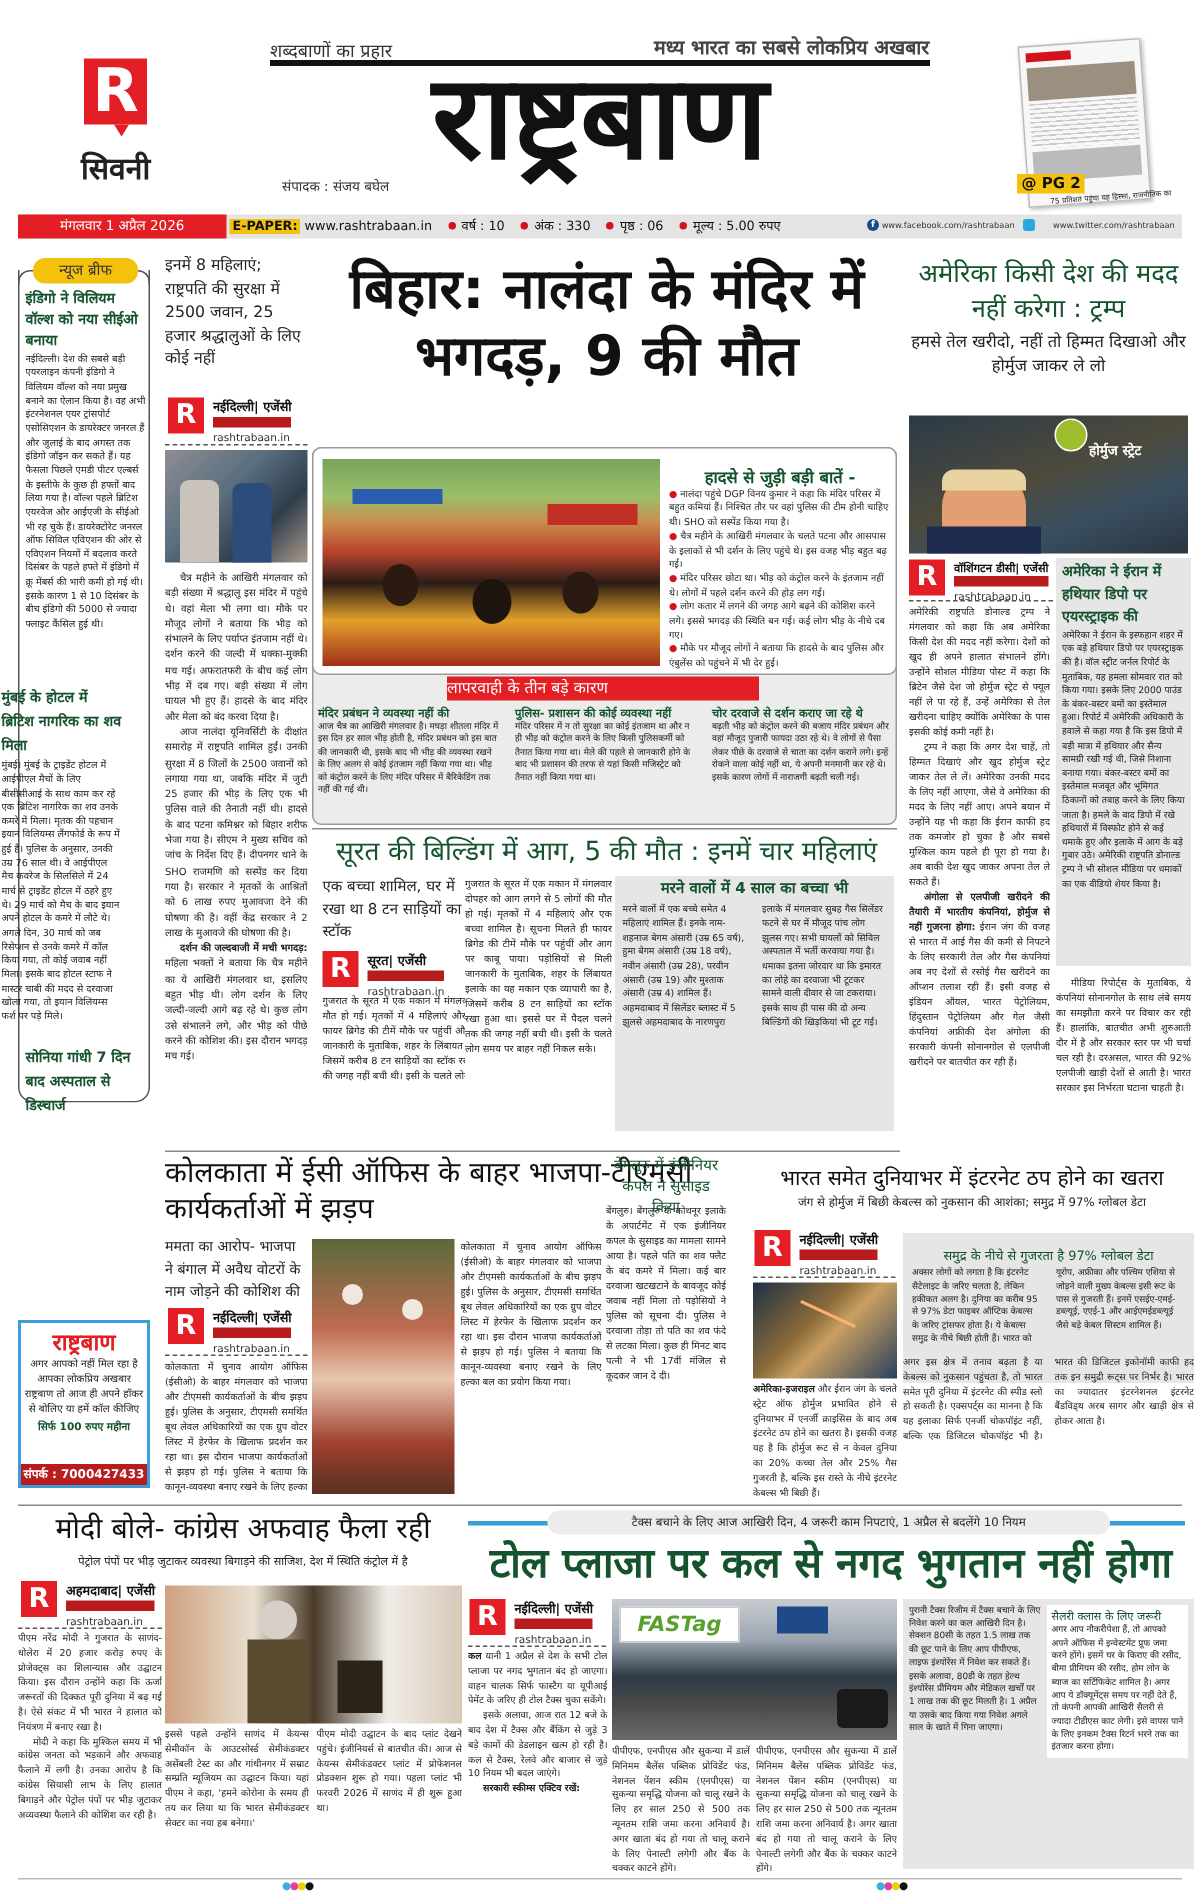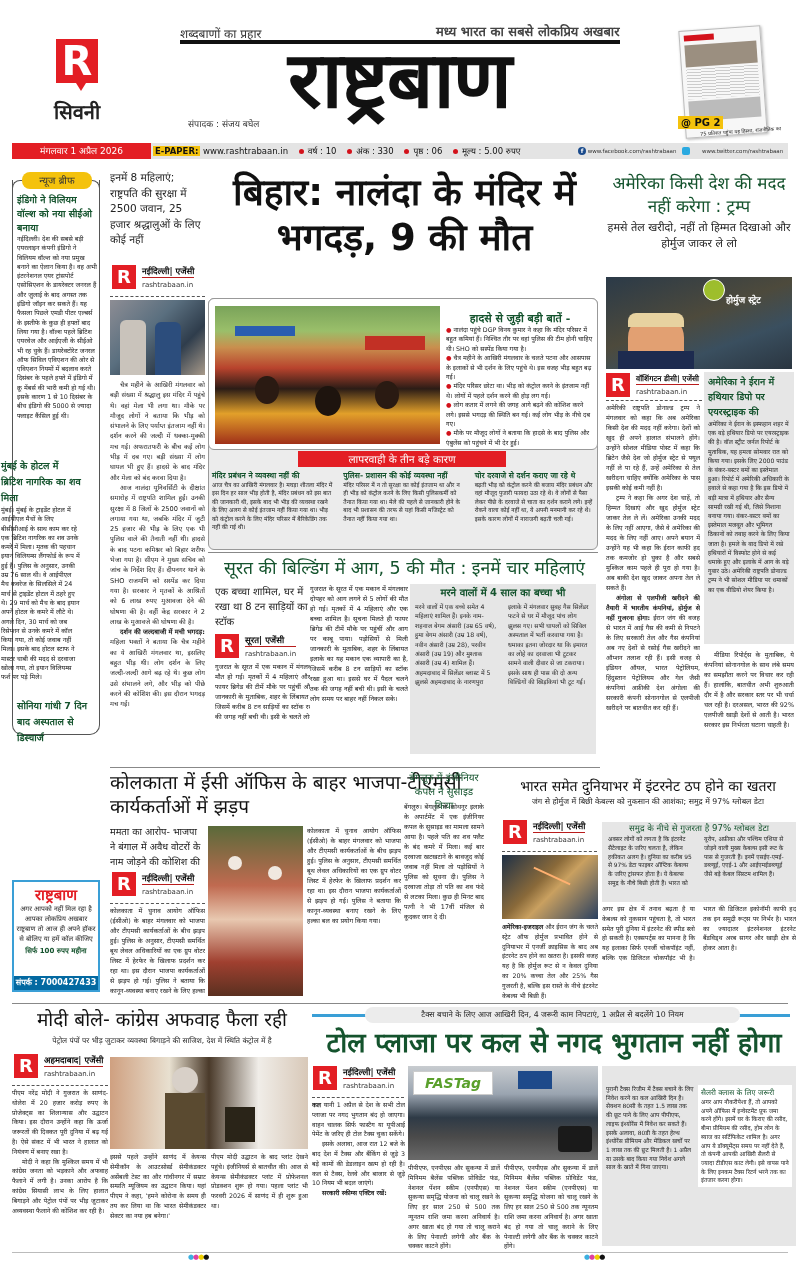--- a/index.html
+++ b/index.html
@@ -6,21 +6,21 @@
 body{width:800px;height:1261px;background:#fff;font-family:"DejaVu Sans","Liberation Sans",sans-serif;color:#111;overflow:hidden;position:relative}
 .abs{position:absolute}
 .txt{font-size:8.2px;line-height:11.4px;color:#222;text-align:justify;overflow:hidden}
 .txt p{text-indent:10px}
 .txt b{font-weight:bold}
 .hl{font-family:"DejaVu Sans",sans-serif;font-weight:bold;color:#14532d}
 .rlogo{display:inline-block;background:#e31e24;color:#fff;font-weight:bold;font-family:"DejaVu Sans",sans-serif;text-align:center}
 .dot{display:inline-block;width:5px;height:5px;border-radius:50%;background:#d3121b;margin:0 4px 1px 8px;vertical-align:middle}
 .byline{position:absolute;display:flex;align-items:flex-start;gap:6px}
 .byline .r{width:24px;height:24px;font-size:18px;line-height:24px}
-.byline .place{font-size:8.5px;font-weight:bold;border-bottom:1px solid #b91c1c;padding-bottom:1px}
+.byline .place{font-size:8.5px;font-weight:bold;border-bottom:7px solid #b91c1c;padding-bottom:1px}
 .byline .site{font-size:7px;color:#333;margin-top:3px}
 .dash{border-bottom:1px dashed #555}
 .photo{position:absolute;overflow:hidden}
 .grey{background:#e6e6e6}
 .bullet{color:#d3121b}
 </style>
 </head>
 <body>
 
 <div class="abs" style="left:0;top:0;width:800px;height:145px">
@@ -78,21 +78,21 @@
 </div>
 <div class="abs" style="left:17px;top:698px;width:80px">
   <div class="hl" style="font-size:9.5px;line-height:16px">सोनिया गांधी 7 दिन बाद अस्पताल से डिस्चार्ज</div>
   <div class="txt" style="font-size:6.4px;line-height:9.3px;text-align:left;height:0">नईदिल्ली। पूर्व कांग्रेस अध्यक्ष सोनिया गांधी मंगलवार को 7 दिन बाद अस्पताल से डिस्चार्ज हुईं। उन्हें 24 मार्च की रात सर गंगाराम अस्पताल में बुखार और इन्फेक्शन के कारण भर्ती कराया गया था। इलाज के बाद उनकी हालत में सुधार हुआ है। अस्पताल के मुताबिक, उन्हें सिस्टमिक इन्फेक्शन के लिए एंटीबायोटिक दवाएं दी गईं।</div>
 </div>
 
 <div class="abs" style="left:12px;top:880px;width:88px;height:112px;border:2px solid #3a9fd6;background:#fff">
   <div class="hl" style="color:#e31e24;font-size:15px;text-align:center;margin-top:2px">राष्ट्रबाण</div>
   <div style="font-size:6.8px;line-height:10px;text-align:center;padding:0 2px;color:#222">अगर आपको नहीं मिल रहा है आपका लोकप्रिय अखबार राष्ट्रबाण तो आज ही अपने हॉकर से बोलिए या हमें कॉल कीजिए</div>
   <div class="hl" style="font-size:7px;text-align:center;margin-top:2px">सिर्फ 100 रुपए महीना</div>
-  <div style="position:absolute;bottom:0;left:0;right:0;background:#0369a1;color:#fff;font-size:8px;font-weight:bold;line-height:14px;text-align:center">संपर्क : 7000427433</div>
+  <div style="position:absolute;bottom:0;left:0;right:0;background:#b91c1c;color:#fff;font-size:8px;font-weight:bold;line-height:14px;text-align:center">संपर्क : 7000427433</div>
 </div>
 
 <div class="abs" style="left:110px;top:170px;width:95px;font-size:10.5px;line-height:15.5px;color:#222">इनमें 8 महिलाएं; राष्ट्रपति की सुरक्षा में 2500 जवान, 25 हजार श्रद्धालुओं के लिए कोई नहीं</div>
 <div class="byline" style="left:112px;top:265px;width:92px">
   <div class="r rlogo">R</div>
   <div>
       <div class="place">नईदिल्ली| एजेंसी</div>
       <div class="site">rashtrabaan.in</div>
     </div>
 </div>
@@ -119,21 +119,21 @@
   <div style="position:absolute;left:160px;top:75px;width:24px;height:28px;border-radius:50%;background:#2a1a12"></div>
 </div>
 <div class="abs hl" style="left:445px;top:310px;width:150px;text-align:center;font-size:11px">हादसे से जुड़ी बड़ी बातें -</div>
 <div class="abs" style="left:446px;top:325px;width:148px;font-size:6.3px;line-height:9.4px;color:#222">
   <div style="margin-bottom:0"><span class="bullet">●</span> <span>नालंदा पहुंचे DGP विनय कुमार ने कहा कि मंदिर परिसर में बहुत कमियां हैं। निश्चित तौर पर वहां पुलिस की टीम होनी चाहिए थी। SHO को सस्पेंड किया गया है।</span></div>
   <div><span class="bullet">●</span> <span>चैत्र महीने के आखिरी मंगलवार के चलते पटना और आसपास के इलाकों से भी दर्शन के लिए पहुंचे थे। इस वजह भीड़ बहुत बढ़ गई।</span></div>
   <div><span class="bullet">●</span> <span>मंदिर परिसर छोटा था। भीड़ को कंट्रोल करने के इंतजाम नहीं थे। लोगों में पहले दर्शन करने की होड़ लग गई।</span></div>
   <div><span class="bullet">●</span> <span>लोग कतार में लगने की जगह आगे बढ़ने की कोशिश करने लगे। इससे भगदड़ की स्थिति बन गई। कई लोग भीड़ के नीचे दब गए।</span></div>
   <div><span class="bullet">●</span> <span>मौके पर मौजूद लोगों ने बताया कि हादसे के बाद पुलिस और एंबुलेंस को पहुंचने में भी देर हुई।</span></div>
 </div>
-<div class="abs" style="left:298px;top:451px;width:208px;height:16px;background:#e31e24;color:#fff;font-size:10.5px;line-height:16px;text-align:center">लापरवाही के तीन बड़े कारण</div>
+<div class="abs" style="left:298px;top:451px;width:208px;height:16px;background:#e31e24;color:#fff;font-size:10.5px;line-height:16px;text-align:left">लापरवाही के तीन बड़े कारण</div>
 <div class="abs" style="left:212px;top:470px;width:384px;display:flex;gap:10px">
   <div style="flex:1">
     <div class="hl" style="font-size:7.6px;line-height:11px">मंदिर प्रबंधन ने व्यवस्था नहीं की</div>
     <div style="font-size:5.9px;line-height:8.4px;color:#222">आज चैत्र का आखिरी मंगलवार है। मघड़ा शीतला मंदिर में इस दिन हर साल भीड़ होती है, मंदिर प्रबंधन को इस बात की जानकारी थी, इसके बाद भी भीड़ की व्यवस्था रखने के लिए अलग से कोई इंतजाम नहीं किया गया था। भीड़ को कंट्रोल करने के लिए मंदिर परिसर में बैरिकेडिंग तक नहीं की गई थी।</div>
   </div>
   <div style="flex:1">
     <div class="hl" style="font-size:7.6px;line-height:11px">पुलिस- प्रशासन की कोई व्यवस्था नहीं</div>
     <div style="font-size:5.9px;line-height:8.4px;color:#222">मंदिर परिसर में न तो सुरक्षा का कोई इंतजाम था और न ही भीड़ को कंट्रोल करने के लिए किसी पुलिसकर्मी को तैनात किया गया था। मेले की पहले से जानकारी होने के बाद भी प्रशासन की तरफ से यहां किसी मजिस्ट्रेट को तैनात नहीं किया गया था।</div>
   </div>
   <div style="flex:1">
@@ -219,21 +219,21 @@
       <div class="site">rashtrabaan.in</div>
     </div>
 </div>
 <div class="abs dash" style="left:502px;top:851px;width:95px"></div>
 <div class="photo" style="left:502px;top:855px;width:96px;height:64px;background:linear-gradient(135deg,#1e3046 0%,#8a6a3a 40%,#c9a060 55%,#2a4060 100%)">
   <div style="position:absolute;left:30px;top:20px;width:40px;height:2px;background:#ffb070;transform:rotate(25deg)"></div>
 </div>
 <div class="abs txt" style="left:502px;top:922px;width:96px;height:78px;font-size:6.3px;line-height:9.8px">
   <b>अमेरिका-इजराइल</b> <span>और ईरान जंग के चलते स्ट्रेट ऑफ होर्मुज प्रभावित होने से दुनियाभर में एनर्जी क्राइसिस के बाद अब इंटरनेट ठप होने का खतरा है। इसकी वजह यह है कि होर्मुज रूट से न केवल दुनिया का 20% कच्चा तेल और 25% गैस गुजरती है, बल्कि इस रास्ते के नीचे इंटरनेट केबल्स भी बिछी हैं।</span>
 </div>
-<div class="abs grey" style="left:602px;top:822px;width:194px;height:80px;padding:0 6px">
+<div class="abs grey" style="left:602px;top:822px;width:194px;height:100px;padding:10px 6px">
   <div class="hl" style="font-size:8.6px;line-height:13px;text-align:center;font-weight:normal">समुद्र के नीचे से गुजरता है 97% ग्लोबल डेटा</div>
   <div style="font-size:5.9px;line-height:8.8px;column-count:2;column-gap:10px;color:#222">अक्सर लोगों को लगता है कि इंटरनेट सैटेलाइट के जरिए चलता है, लेकिन हकीकत अलग है। दुनिया का करीब 95 से 97% डेटा फाइबर ऑप्टिक केबल्स के जरिए ट्रांसफर होता है। ये केबल्स समुद्र के नीचे बिछी होती हैं। भारत को यूरोप, अफ्रीका और पश्चिम एशिया से जोड़ने वाली मुख्य केबल्स इसी रूट के पास से गुजरती हैं। इनमें एसईए-एमई-डब्ल्यूई, एएई-1 और आईएमईडब्ल्यूई जैसे बड़े केबल सिस्टम शामिल हैं।</div>
 </div>
 <div class="abs txt" style="left:602px;top:904px;width:194px;height:94px;font-size:6.3px;line-height:9.8px;column-count:2;column-gap:8px">अगर इस क्षेत्र में तनाव बढ़ता है या केबल्स को नुकसान पहुंचता है, तो भारत समेत पूरी दुनिया में इंटरनेट की स्पीड स्लो हो सकती है। एक्सपर्ट्स का मानना है कि यह इलाका सिर्फ एनर्जी चोकपॉइंट नहीं, बल्कि एक डिजिटल चोकपॉइंट भी है। भारत की डिजिटल इकोनॉमी काफी हद तक इन समुद्री रूट्स पर निर्भर है। भारत का ज्यादातर इंटरनेशनल इंटरनेट बैंडविड्थ अरब सागर और खाड़ी क्षेत्र से होकर आता है।</div>
 
 <div class="abs" style="left:12px;top:1003px;width:776px;border-top:1px solid #888"></div>
 <div class="abs" style="left:12px;top:1006px;width:300px;font-size:19px;line-height:26px;text-align:center;color:#111">मोदी बोले- कांग्रेस अफवाह फैला रही</div>
 <div class="abs" style="left:12px;top:1035px;width:300px;font-size:7.4px;line-height:12px;text-align:center;color:#222">पेट्रोल पंपों पर भीड़ जुटाकर व्यवस्था बिगाड़ने की साजिश, देश में स्थिति कंट्रोल में है</div>
 <div class="byline" style="left:14px;top:1054px;width:92px">
   <div class="r rlogo">R</div>
@@ -276,21 +276,21 @@
   <div style="position:absolute;left:5px;top:5px;width:80px;height:24px;background:#fff;border:1px solid #ccc">
     <span class="hl" style="display:block;font-size:14px;line-height:22px;color:#5aa02c;font-style:italic;text-align:center">FASTag</span>
   </div>
   <div style="position:absolute;left:110px;top:5px;width:34px;height:18px;background:#1e4a8a"></div>
   <div style="position:absolute;left:150px;top:60px;width:34px;height:26px;background:#1a1a1a;border-radius:4px"></div>
 </div>
 <div class="abs txt" style="left:408px;top:1163px;width:92px;height:88px;font-size:6.3px;line-height:9.8px">पीपीएफ, एनपीएस और सुकन्या में डालें मिनिमम बैलेंस पब्लिक प्रोविडेंट फंड, नेशनल पेंशन स्कीम (एनपीएस) या सुकन्या समृद्धि योजना को चालू रखने के लिए हर साल 250 से 500 तक न्यूनतम राशि जमा करना अनिवार्य है। अगर खाता बंद हो गया तो चालू कराने के लिए पेनाल्टी लगेगी और बैंक के चक्कर काटने होंगे।</div>
 <div class="abs txt" style="left:504px;top:1163px;width:94px;height:88px;font-size:6.3px;line-height:9.8px;direction:ltr">पीपीएफ, एनपीएस और सुकन्या में डालें मिनिमम बैलेंस पब्लिक प्रोविडेंट फंड, नेशनल पेंशन स्कीम (एनपीएस) या सुकन्या समृद्धि योजना को चालू रखने के लिए हर साल 250 से 500 तक न्यूनतम राशि जमा करना अनिवार्य है। अगर खाता बंद हो गया तो चालू कराने के लिए पेनाल्टी लगेगी और बैंक के चक्कर काटने होंगे।</div>
 
 <div class="abs grey" style="left:602px;top:1066px;width:194px;height:180px;padding:2px 4px">
-  <div style="display:flex;gap:4px;margin-top:17px">
+  <div style="display:flex;gap:4px;margin-top:2px">
     <div style="flex:1;font-size:5.9px;line-height:8.7px;color:#222">पुरानी टैक्स रिजीम में टैक्स बचाने के लिए निवेश करने का कल आखिरी दिन है। सेक्शन 80सी के तहत 1.5 लाख तक की छूट पाने के लिए आप पीपीएफ, लाइफ इंश्योरेंस में निवेश कर सकते हैं। इसके अलावा, 80डी के तहत हेल्थ इंश्योरेंस प्रीमियम और मेडिकल खर्चों पर 1 लाख तक की छूट मिलती है। 1 अप्रैल या उसके बाद किया गया निवेश अगले साल के खाते में गिना जाएगा।</div>
     <div style="flex:1;background:#fff;padding:2px 3px">
       <div class="hl" style="font-size:7.4px;line-height:11px;font-weight:normal">सैलरी क्लास के लिए जरूरी</div>
       <div style="font-size:5.9px;line-height:8.7px;color:#222">अगर आप नौकरीपेशा हैं, तो आपको अपने ऑफिस में इन्वेस्टमेंट प्रूफ जमा करने होंगे। इसमें घर के किराए की रसीद, बीमा प्रीमियम की रसीद, होम लोन के ब्याज का सर्टिफिकेट शामिल है। अगर आप ये डॉक्यूमेंट्स समय पर नहीं देते हैं, तो कंपनी आपकी आखिरी सैलरी से ज्यादा टीडीएस काट लेगी। इसे वापस पाने के लिए इनकम टैक्स रिटर्न भरने तक का इंतजार करना होगा।</div>
     </div>
   </div>
 </div>
 
 <div class="abs" style="left:12px;top:1252px;width:776px;border-top:1px solid #bbb"></div>
 <div class="abs" style="left:188px;top:1253px;font-size:7px;letter-spacing:-1px"><span style="color:#3ab0e0">●</span><span style="color:#e040a0">●</span><span style="color:#f0d000">●</span><span style="color:#111">●</span></div>

